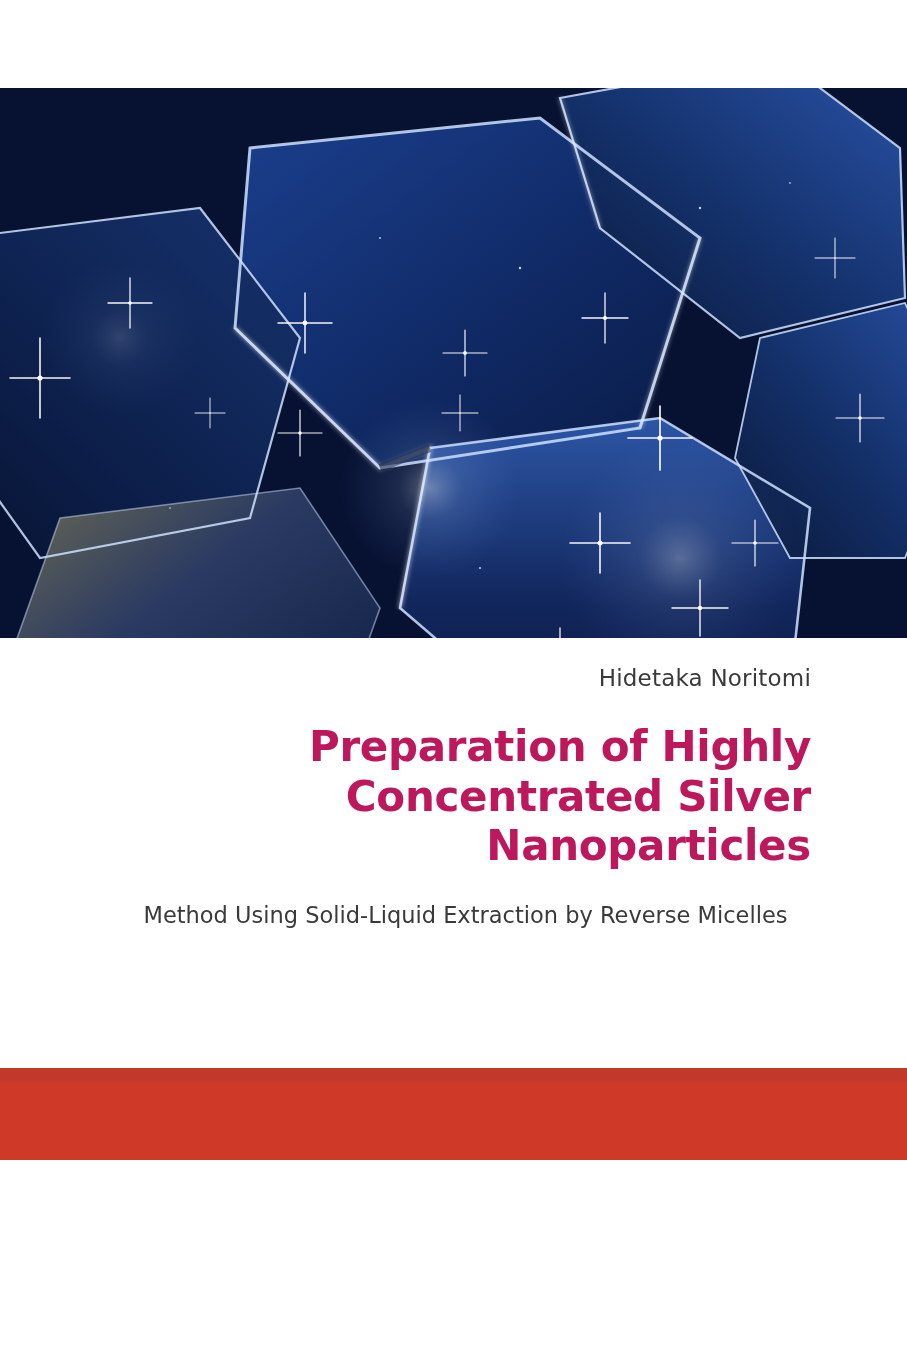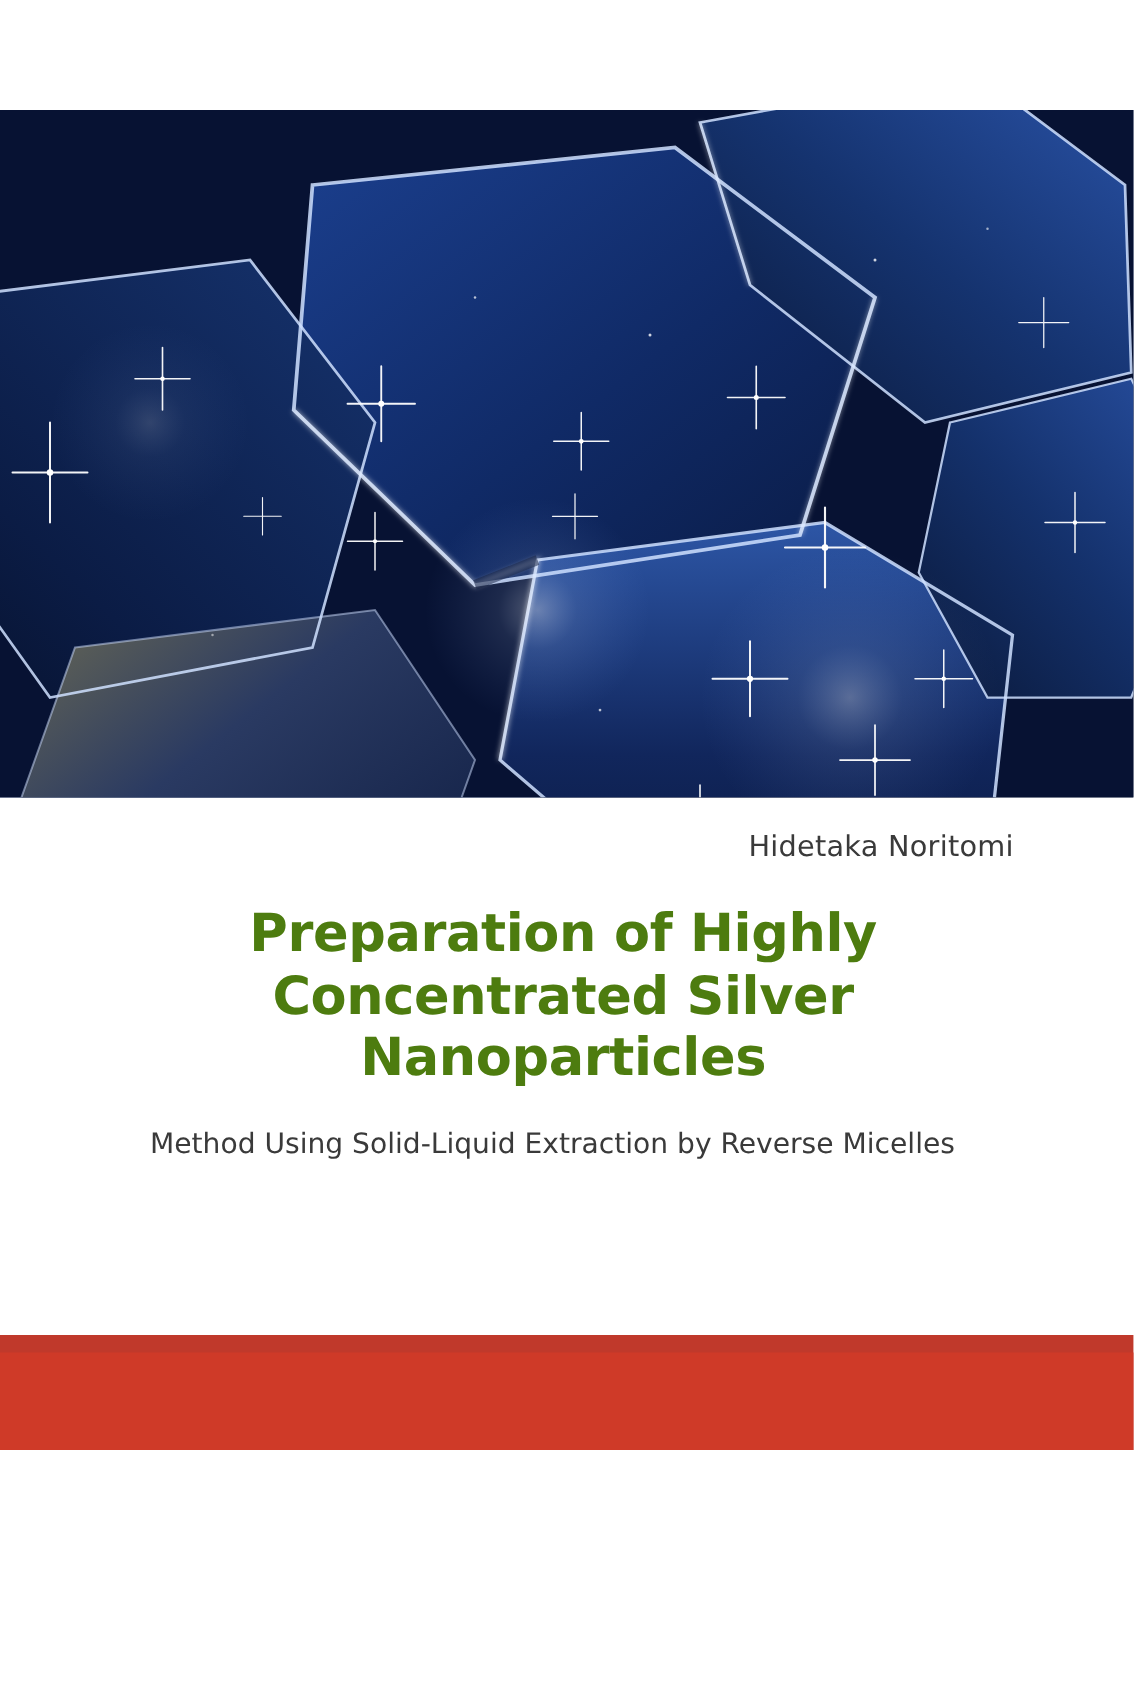--- a/index.html
+++ b/index.html
@@ -44,33 +44,33 @@
     font-size: 23px;
     color: #3a3a3a;
     letter-spacing: .2px;
     font-family: "DejaVu Sans", sans-serif;
   }
   .title {
     position: absolute;
     left: 90px;
     right: 96px;
     top: 722px;
-    text-align: center;
+    text-align: right;
     font-size: 42px;
     line-height: 1.18;
     font-weight: bold;
-    color: #4d7c0f;
+    color: #be185d;
     letter-spacing: -0.3px;
   }
   .subtitle {
     position: absolute;
     left: 120px;
     right: 96px;
     top: 900px;
-    text-align: left;
+    text-align: center;
     font-size: 22.5px;
     line-height: 1.42;
     color: #3a3a3a;
   }
 
   
   .logo {
     position: absolute;
     right: 85px;
     top: 1152px;

